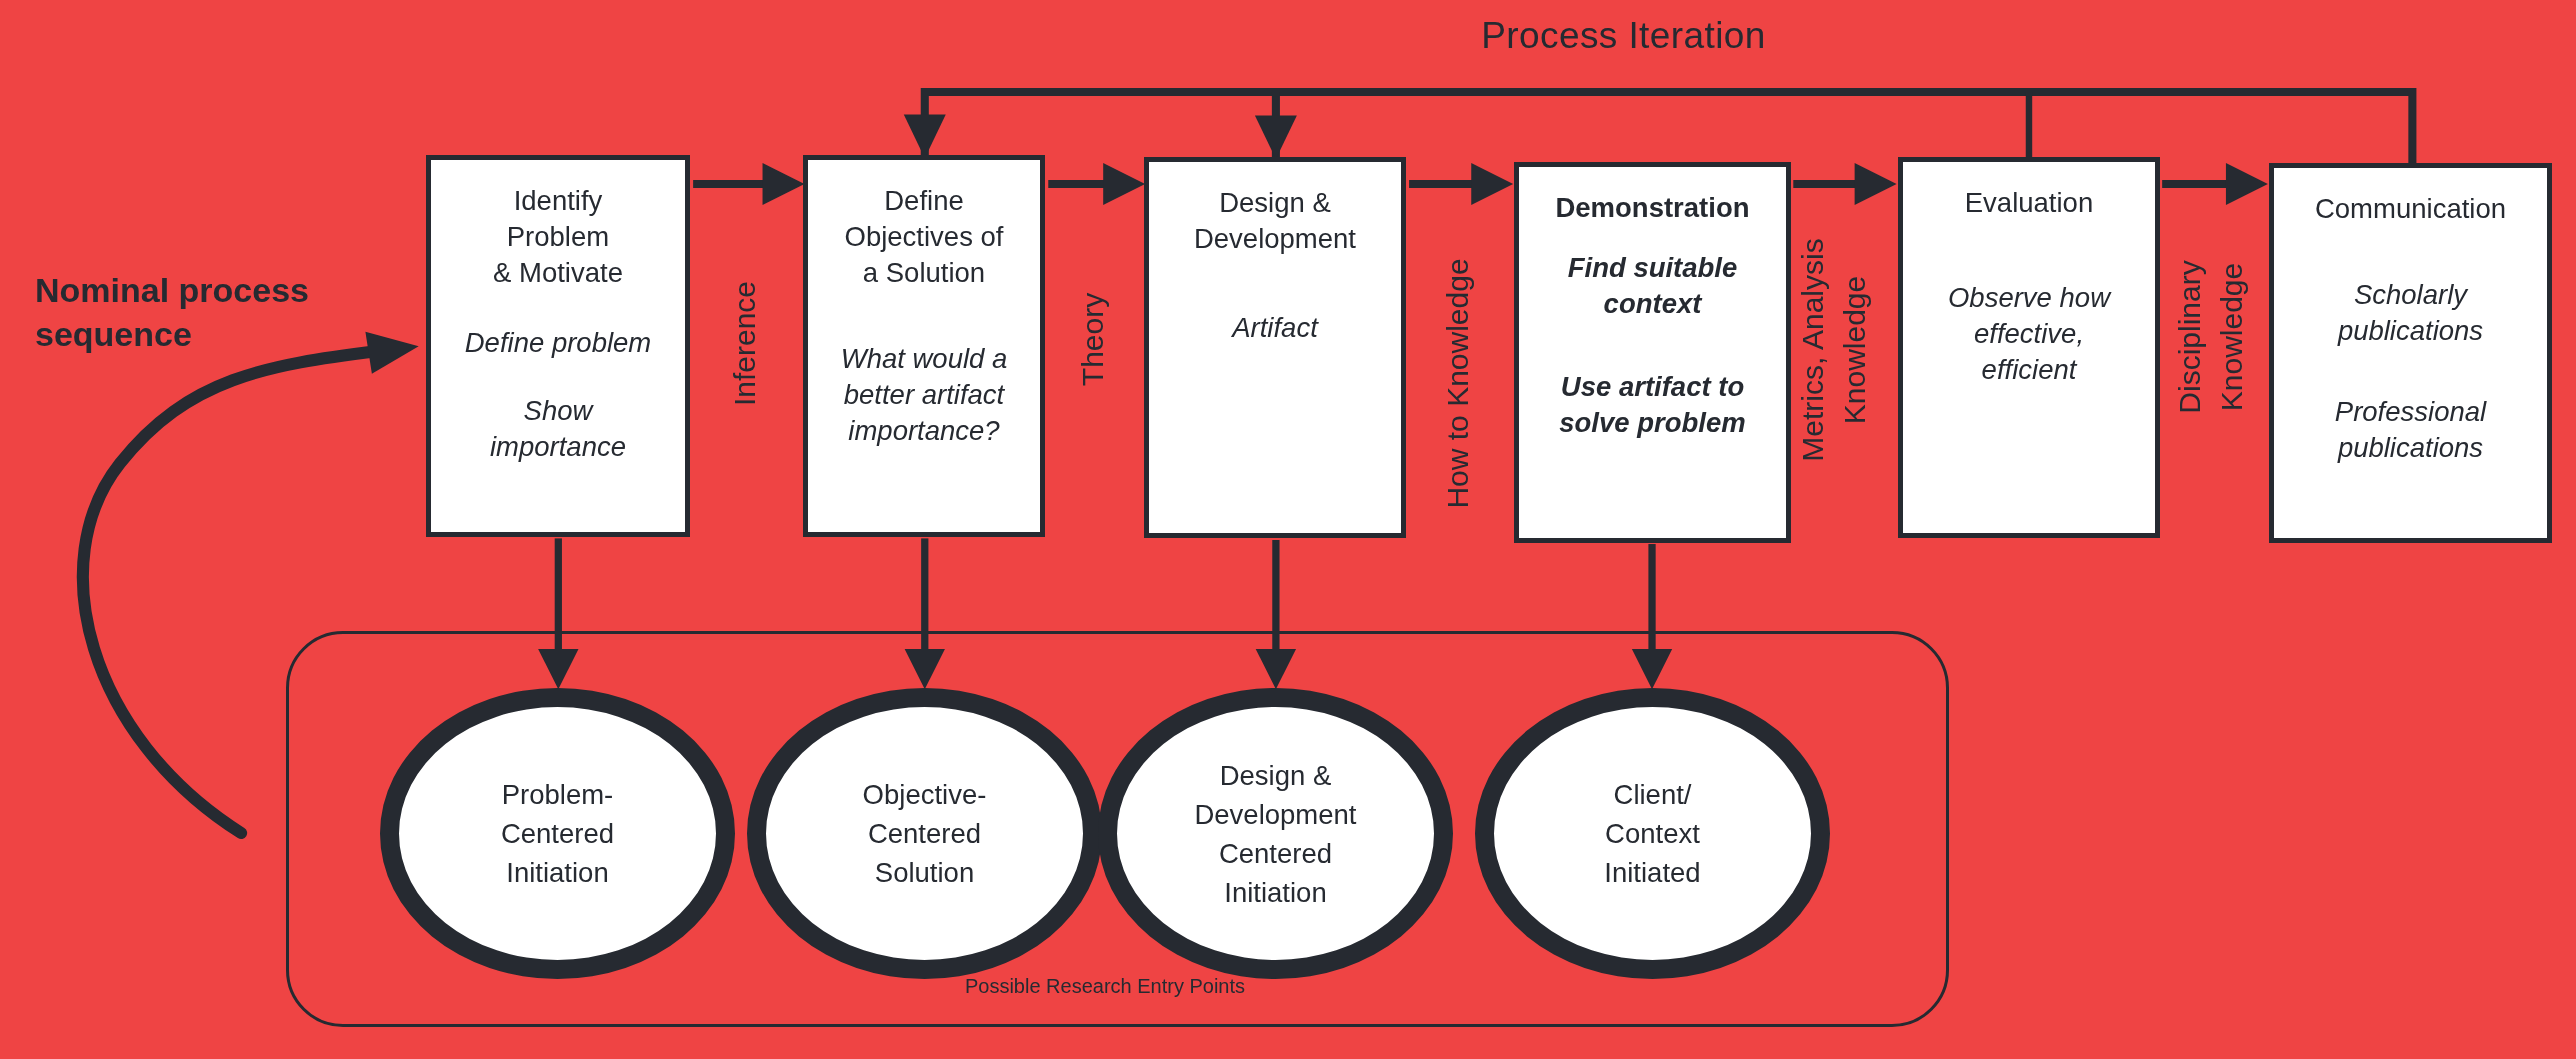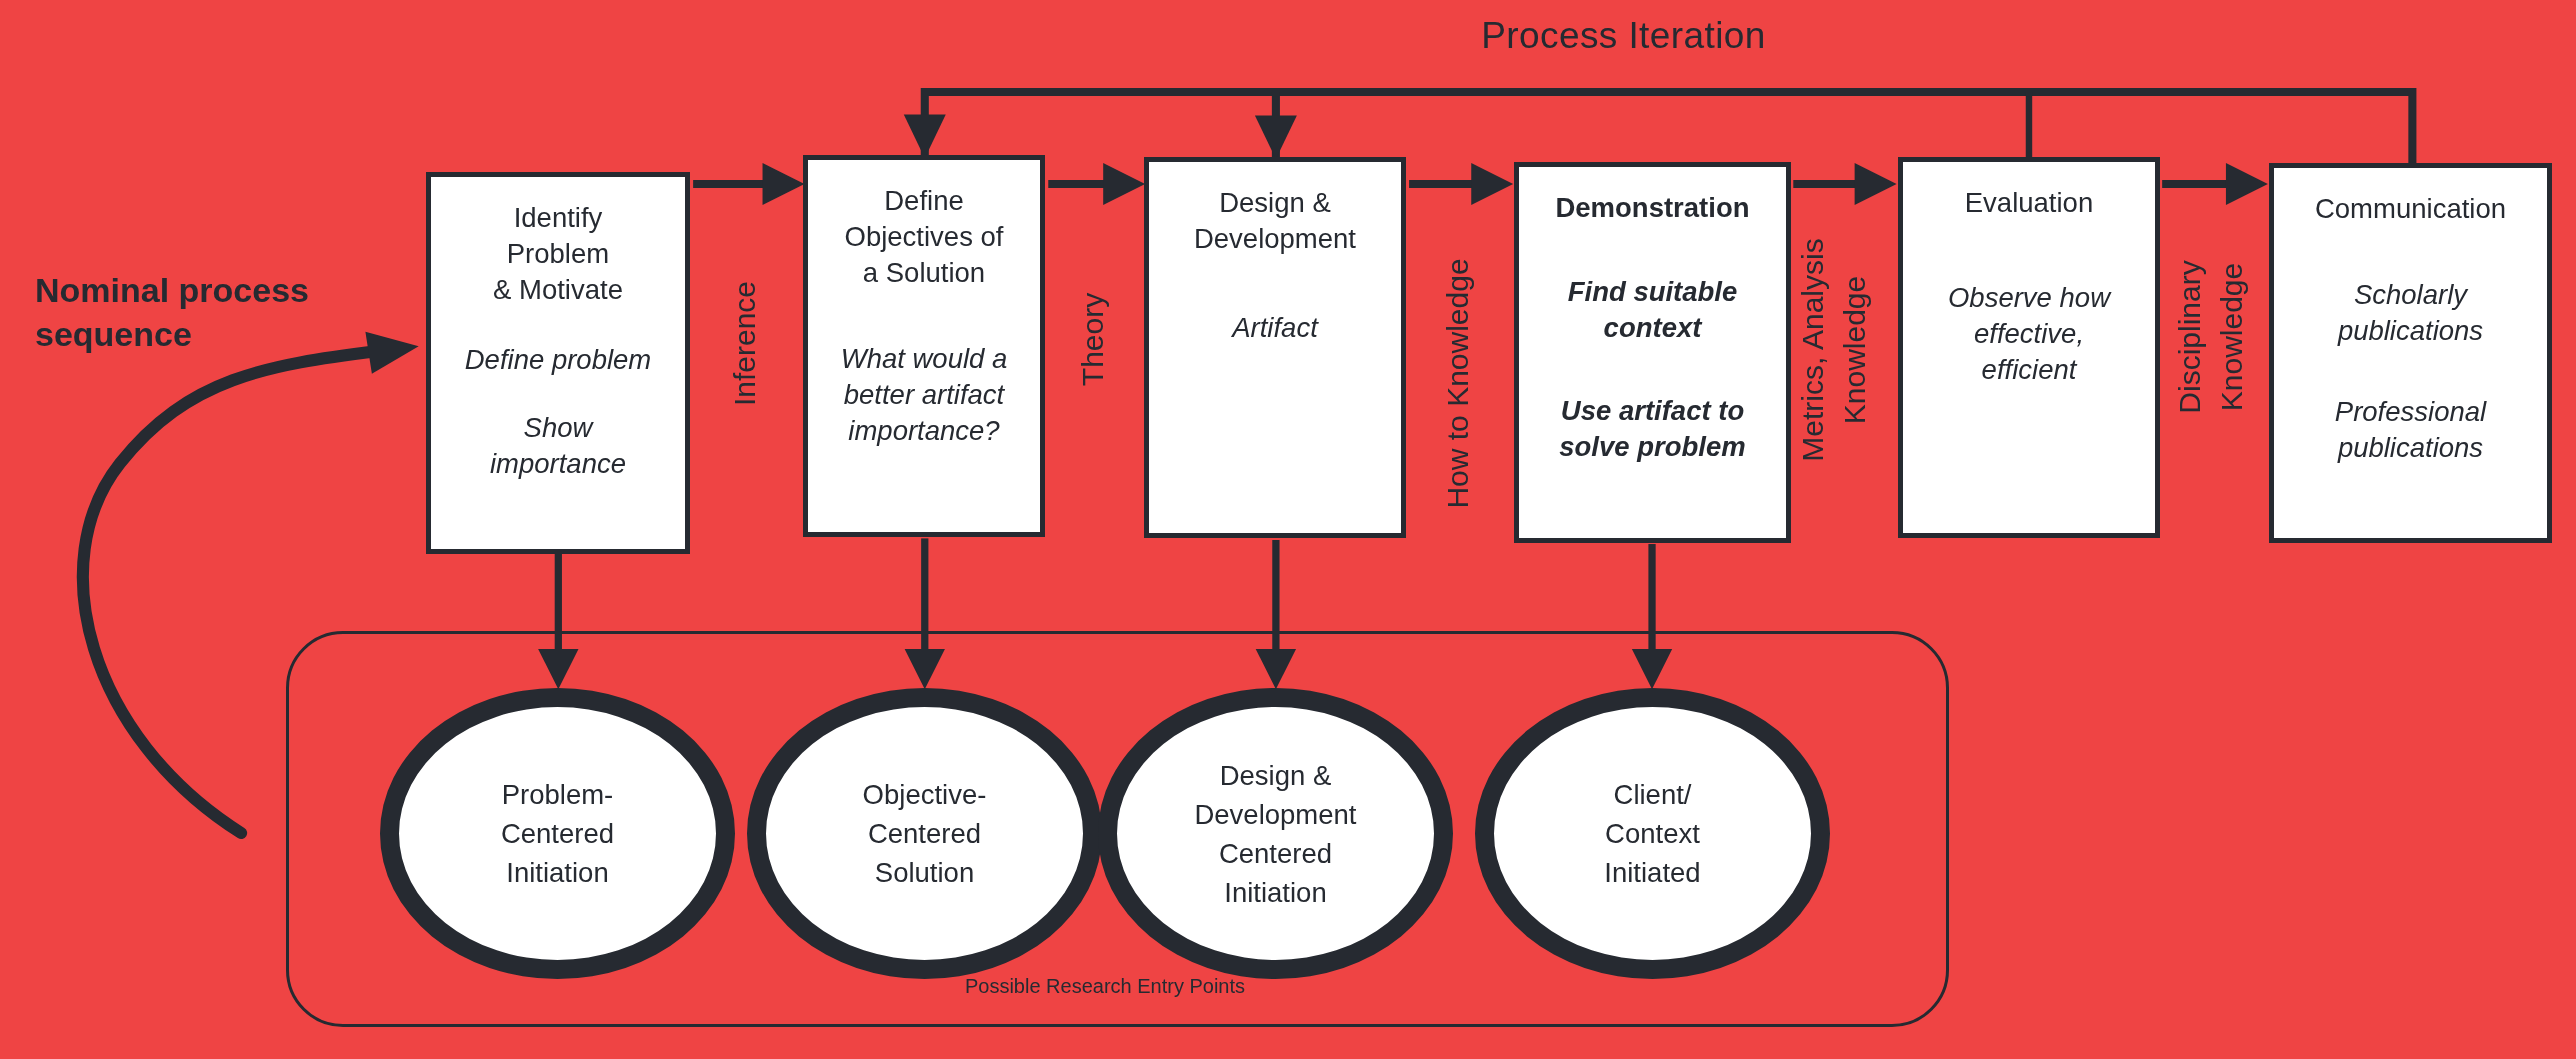--- a/index.html
+++ b/index.html
@@ -108,21 +108,21 @@
     <g>
       <path d="M 298 1032 C 108 912, 52 695, 148 574 C 232 468, 330 452, 468 435" stroke="#262a31" stroke-width="15" fill="none" stroke-linecap="round"></path>
       <polygon points="518,429 460,463 452,411" fill="#262a31"></polygon>
     </g>
   </svg>
 
   <div class="diagram-title">Process Iteration</div>
   <div class="nominal-label">Nominal process
 sequence</div>
 
-  <div class="stage" style="left:426px;top:172px;width:264px;height:382px;">
+  <div class="stage" style="left:426px;top:155px;width:264px;height:382px;">
     <div class="stage-title">Identify
 Problem
 &amp; Motivate</div>
     <div class="stage-note" style="margin-top:34px;">Define problem</div>
     <div class="stage-note" style="margin-top:32px;">Show
 importance</div>
   </div>
 
   <div class="stage" style="left:803px;top:155px;width:242px;height:382px;">
     <div class="stage-title">Define
@@ -134,21 +134,21 @@
   </div>
 
   <div class="stage" style="left:1144px;top:157px;width:262px;height:381px;">
     <div class="stage-title">Design &amp;
 Development</div>
     <div class="stage-note" style="margin-top:53px;">Artifact</div>
   </div>
 
   <div class="stage" style="left:1514px;top:162px;width:277px;height:381px;font-weight:bold;">
     <div class="stage-title">Demonstration</div>
-    <div class="stage-note" style="margin-top:48px;">Find suitable
+    <div class="stage-note" style="margin-top:24px;">Find suitable
 context</div>
     <div class="stage-note" style="margin-top:47px;">Use artifact to
 solve problem</div>
   </div>
 
   <div class="stage" style="left:1898px;top:157px;width:262px;height:381px;gap:22px;">
     <div class="stage-title">Evaluation</div>
     <div class="stage-note" style="margin-top:37px;">Observe how
 effective,
 efficient</div>

